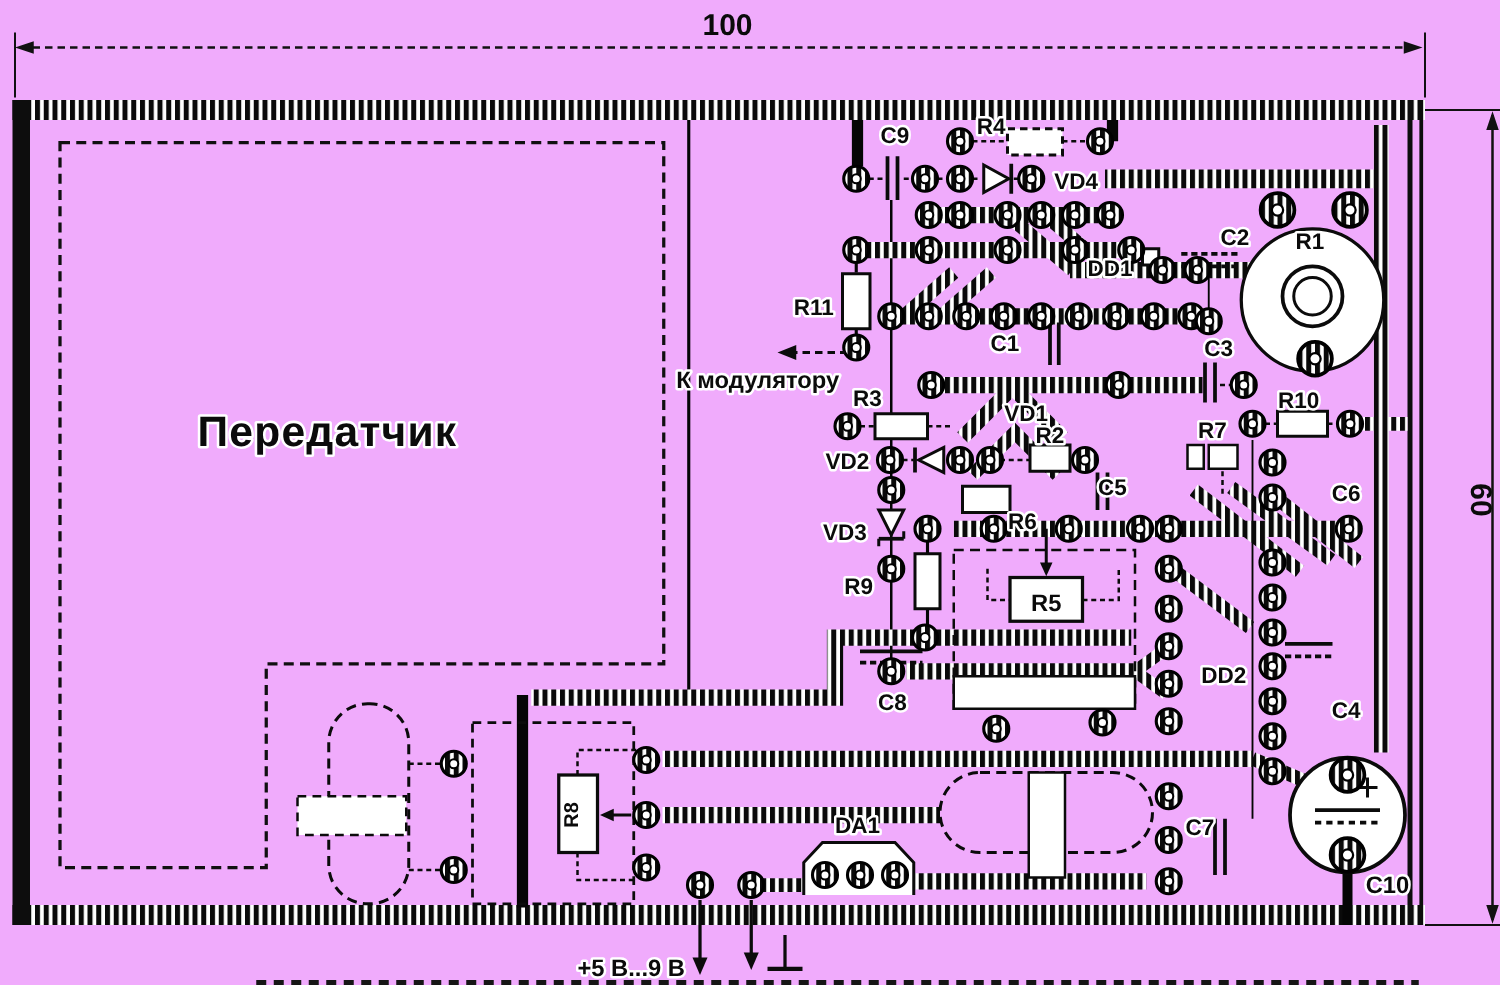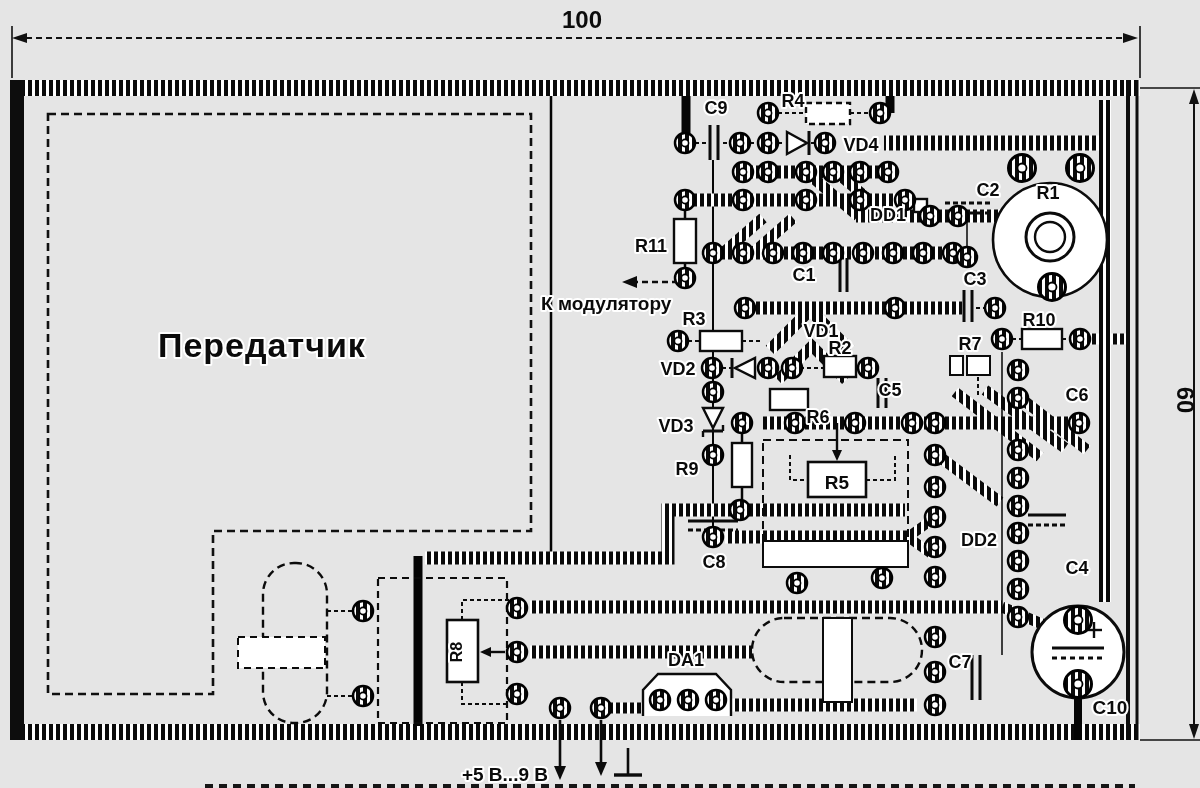--- a/index.html
+++ b/index.html
@@ -1,16 +1,16 @@
 <!DOCTYPE html>
 <html><head>
 <meta charset="utf-8">
 <style>
   html,body{margin:0;padding:0;background:#fff;}
-  .stage{position:relative;width:1200px;height:788px;background:#e5e5e5;overflow:hidden;}
+  .stage{position:relative;width:1200px;height:788px;background:#f0abfc;overflow:hidden;}
   svg{position:absolute;left:0;top:0;}
   text{font-family:"Liberation Sans","DejaVu Sans",sans-serif;font-weight:bold;fill:#0b0b0b;
        paint-order:stroke;stroke:#ffffff;stroke-width:4px;stroke-linejoin:round;}
   .big{font-weight:600;letter-spacing:1px;}
   .dim{stroke-width:0px;}
 </style>
 </head>
 <body>
 
 <div class="stage">

